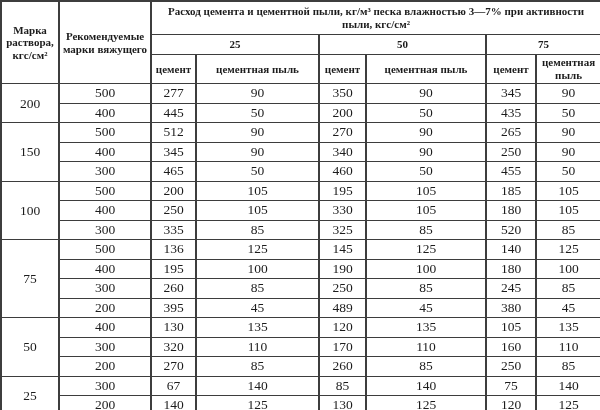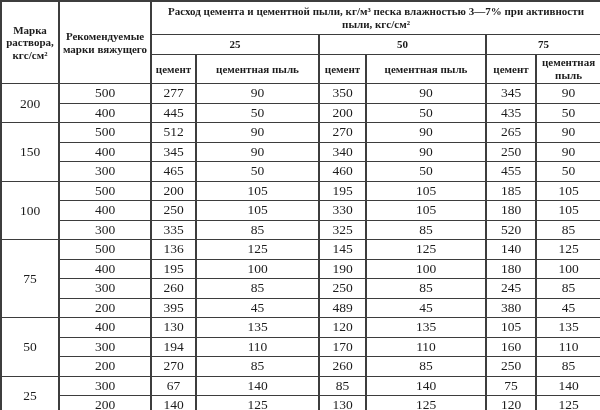--- a/index.html
+++ b/index.html
@@ -213,21 +213,21 @@
         <td>400</td>
         <td>130</td>
         <td>135</td>
         <td>120</td>
         <td>135</td>
         <td>105</td>
         <td>135</td>
       </tr>
       <tr>
         <td>300</td>
-        <td>194</td>
+        <td>320</td>
         <td>110</td>
         <td>170</td>
         <td>110</td>
         <td>160</td>
         <td>110</td>
       </tr>
       <tr>
         <td>200</td>
         <td>270</td>
         <td>85</td>

